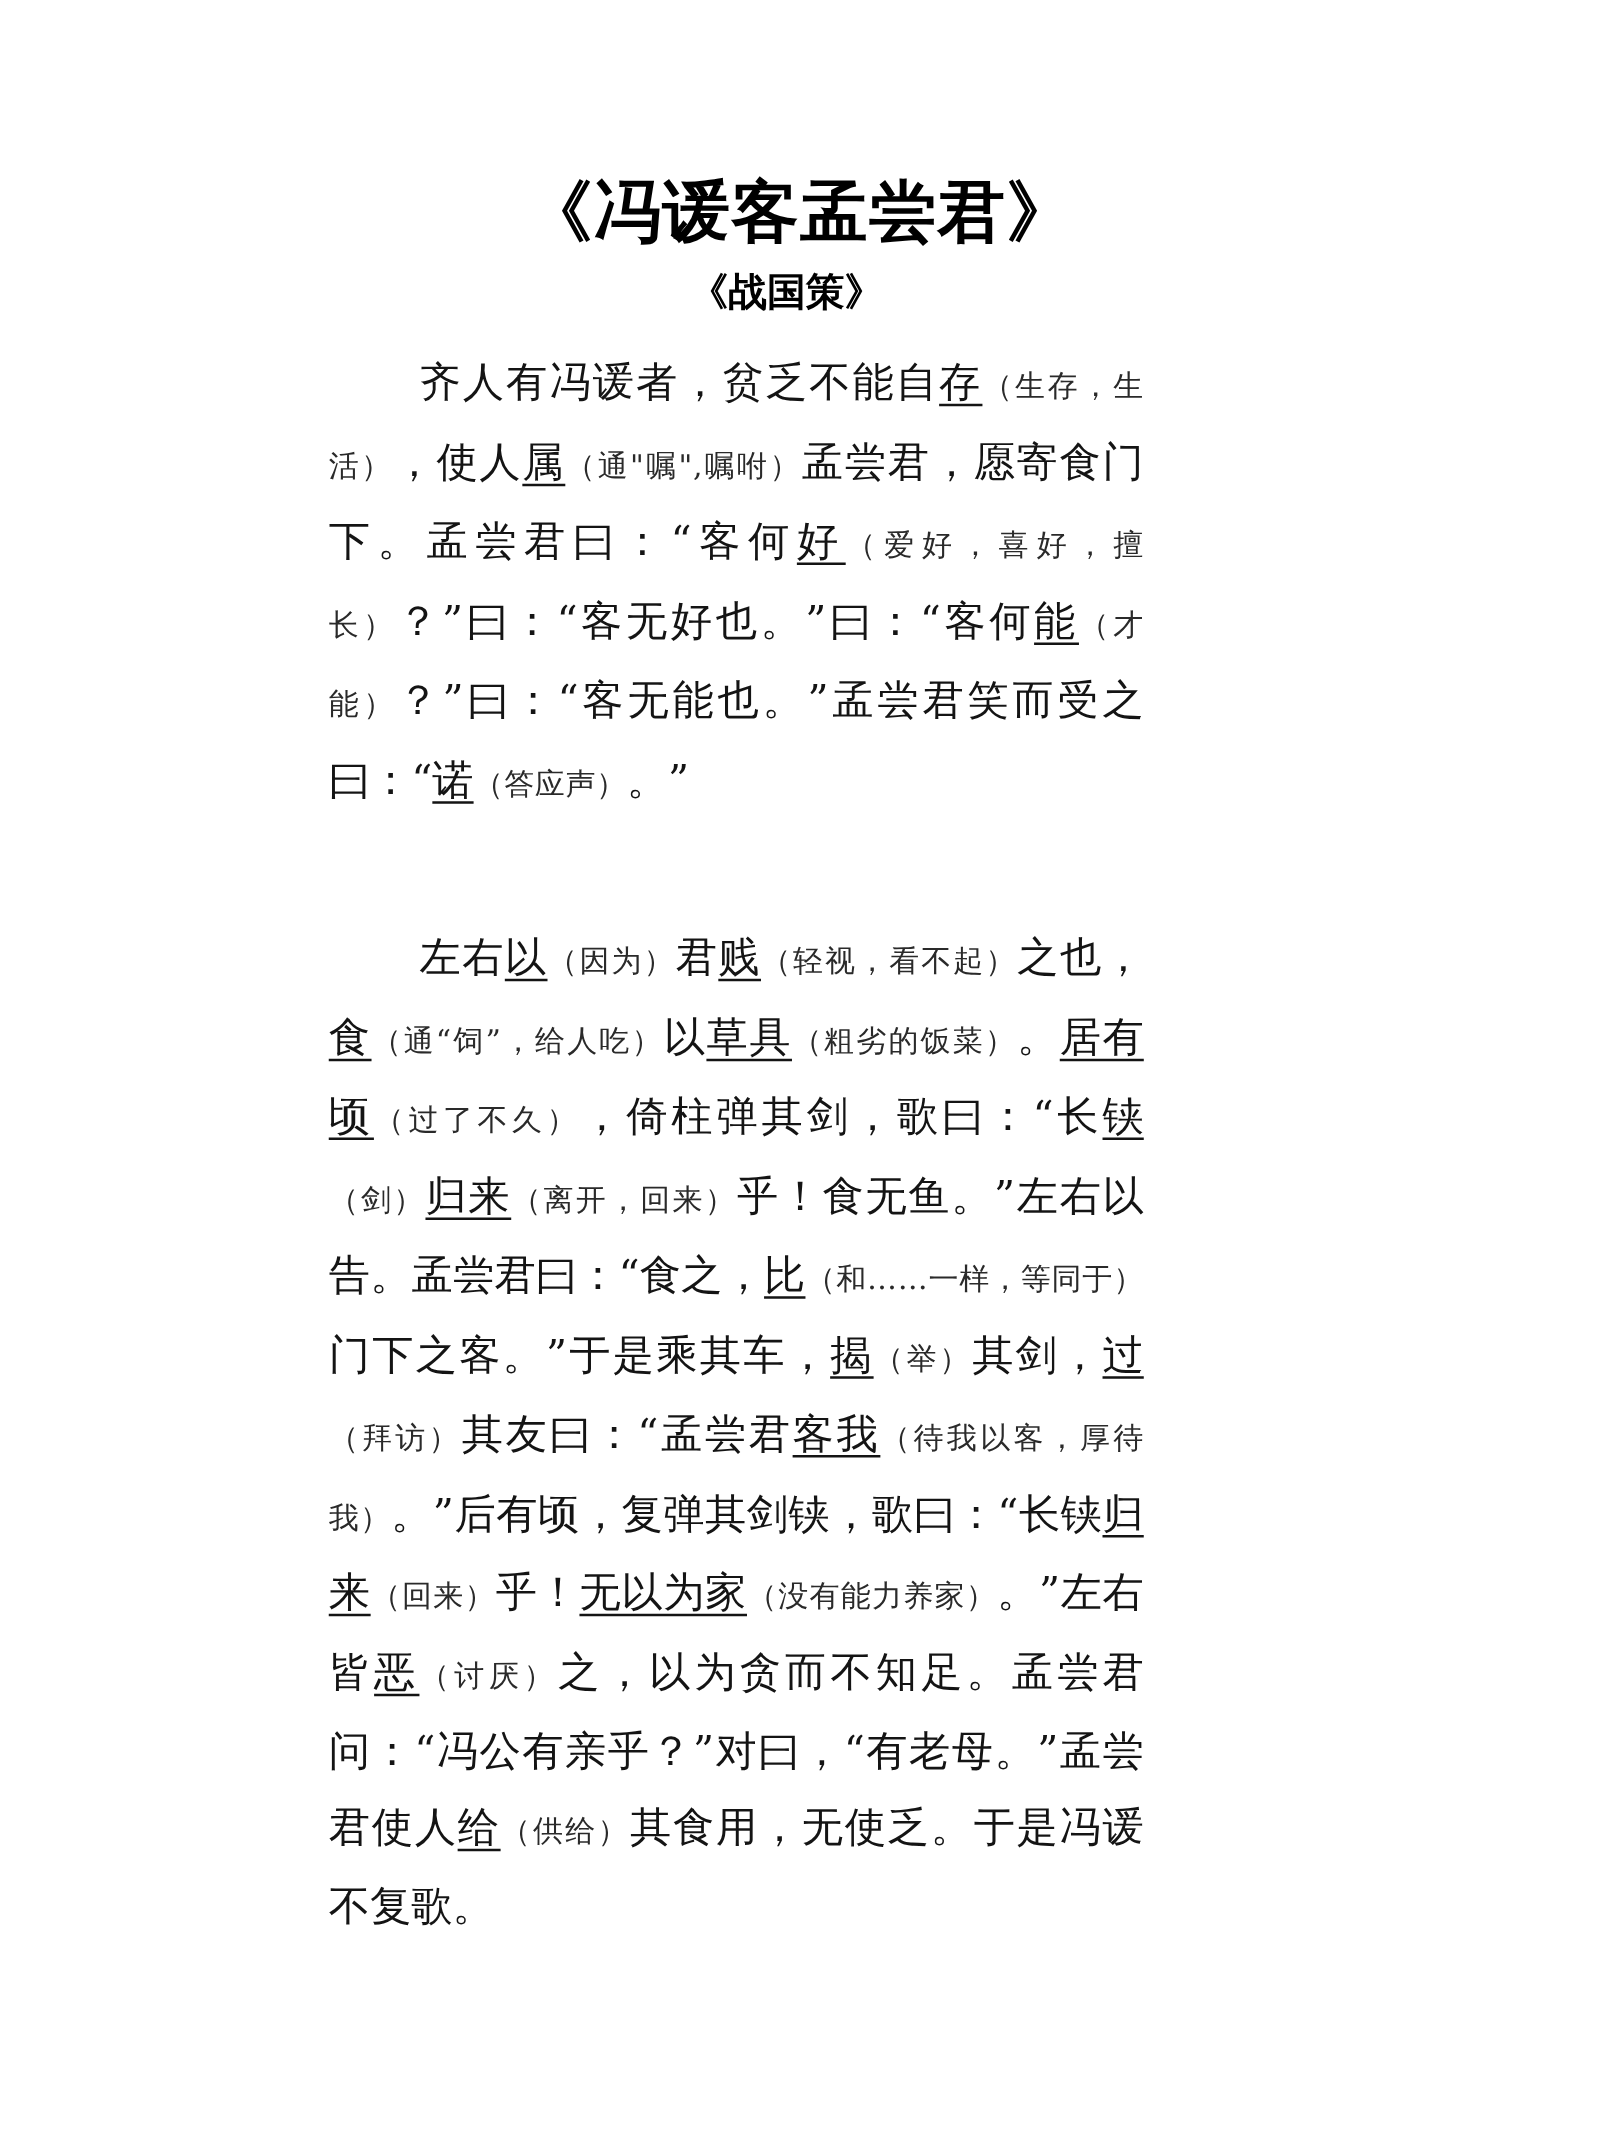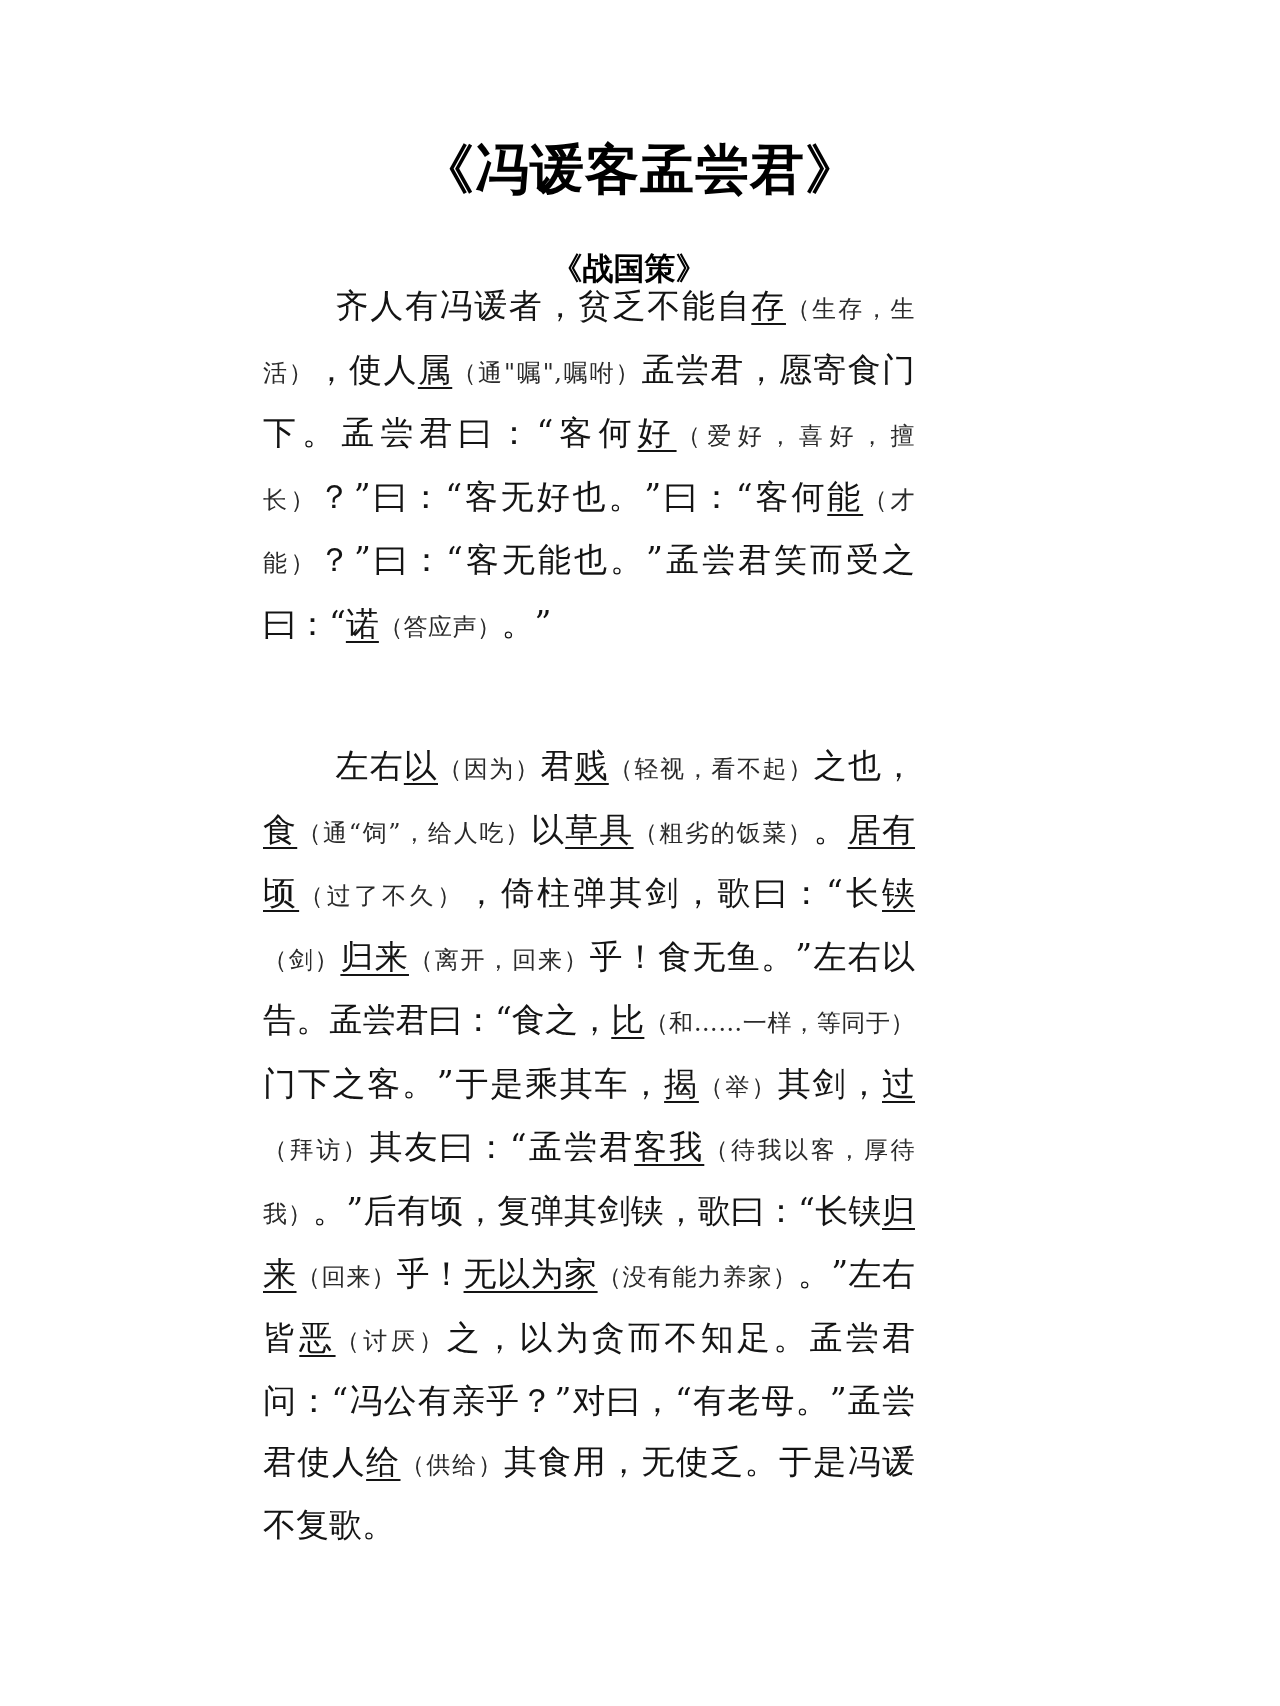--- a/index.html
+++ b/index.html
@@ -30,21 +30,20 @@
     .page-subtitle {
       position: absolute;
       top: 212px;
       left: 0;
       width: 1258px;
       text-align: center;
       font-size: 31px;
       font-weight: bold;
       line-height: 44px;
       color: #000;
-      margin-top: 34px;
     }
     .body-text {
       position: absolute;
       left: 263px;
       width: 652px;
       font-size: 33px;
       line-height: 60.5px;
       text-align: justify;
       text-align-last: left;
       color: #141414;

